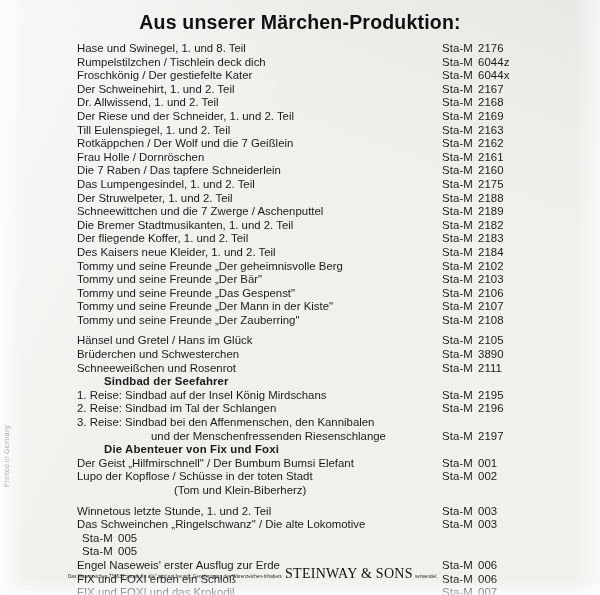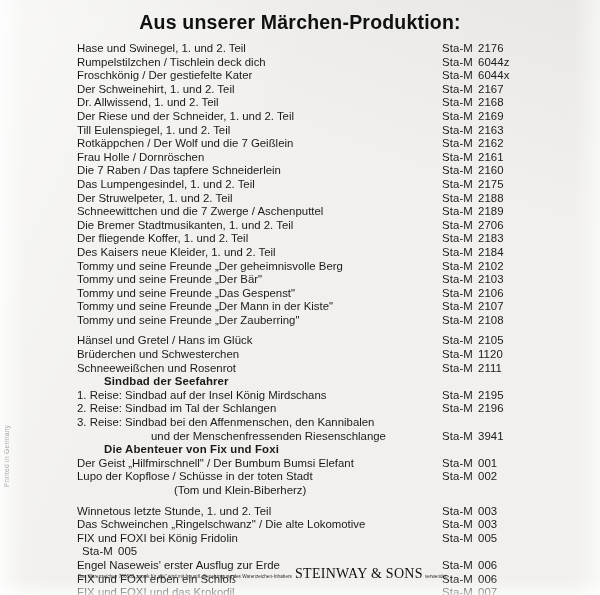--- a/index.html
+++ b/index.html
@@ -88,21 +88,21 @@
 
   .row.continuation .title {
     padding-left: 74px;
   }
   .row.continuation-center .title {
     padding-left: 97px;
   }
 
   .footnote {
     position: absolute;
-    left: 78px;
+    left: 68px;
     top: 566px;
     width: 470px;
     font-size: 4.6px;
     letter-spacing: 0.05px;
     color: #2a2a2a;
     display: flex;
     align-items: baseline;
     white-space: nowrap;
   }
   .footnote .brand {
@@ -151,21 +151,21 @@
 </head>
 <body>
 
 <div class="sleeve">
 
   <div class="page-title">Aus unserer Märchen-Produktion:</div>
 
   <div class="catalog">
       <div class="group">
         <div class="row ">
-          <div class="title">Hase und Swinegel, 1. und 2. Teil</div>
+          <div class="title">Hase und Swinegel, 1. und 8. Teil</div>
           <div class="cat">
             <span class="prefix">Sta-M</span>
             <span class="num">2176</span>
           </div>
         </div>
         <div class="row ">
           <div class="title">Rumpelstilzchen / Tischlein deck dich</div>
           <div class="cat">
             <span class="prefix">Sta-M</span>
             <span class="num">6044z</span>
@@ -245,21 +245,21 @@
           <div class="title">Schneewittchen und die 7 Zwerge / Aschenputtel</div>
           <div class="cat">
             <span class="prefix">Sta-M</span>
             <span class="num">2189</span>
           </div>
         </div>
         <div class="row ">
           <div class="title">Die Bremer Stadtmusikanten, 1. und 2. Teil</div>
           <div class="cat">
             <span class="prefix">Sta-M</span>
-            <span class="num">2706</span>
+            <span class="num">2182</span>
           </div>
         </div>
         <div class="row ">
           <div class="title">Der fliegende Koffer, 1. und 2. Teil</div>
           <div class="cat">
             <span class="prefix">Sta-M</span>
             <span class="num">2183</span>
           </div>
         </div>
         <div class="row ">
@@ -310,21 +310,21 @@
           <div class="title">Hänsel und Gretel / Hans im Glück</div>
           <div class="cat">
             <span class="prefix">Sta-M</span>
             <span class="num">2105</span>
           </div>
         </div>
         <div class="row ">
           <div class="title">Brüderchen und Schwesterchen</div>
           <div class="cat">
             <span class="prefix">Sta-M</span>
-            <span class="num">1120</span>
+            <span class="num">3890</span>
           </div>
         </div>
         <div class="row ">
           <div class="title">Schneeweißchen und Rosenrot</div>
           <div class="cat">
             <span class="prefix">Sta-M</span>
             <span class="num">2111</span>
           </div>
         </div>
         <div class="row heading">
@@ -352,21 +352,21 @@
           <div class="title">3. Reise: Sindbad bei den Affenmenschen, den Kannibalen</div>
           <div class="cat">
             <span class="prefix"></span>
             <span class="num"></span>
           </div>
         </div>
         <div class="row continuation">
           <div class="title">und der Menschenfressenden Riesenschlange</div>
           <div class="cat">
             <span class="prefix">Sta-M</span>
-            <span class="num">3941</span>
+            <span class="num">2197</span>
           </div>
         </div>
         <div class="row heading">
           <div class="title">Die Abenteuer von Fix und Foxi</div>
           <div class="cat">
             <span class="prefix"></span>
             <span class="num"></span>
           </div>
         </div>
         <div class="row ">
@@ -400,21 +400,20 @@
           </div>
         </div>
         <div class="row ">
           <div class="title">Das Schweinchen „Ringelschwanz" / Die alte Lokomotive</div>
           <div class="cat">
             <span class="prefix">Sta-M</span>
             <span class="num">003</span>
           </div>
         </div>
         <div class="row ">
-          <div class="title">FIX und FOXI bei König Fridolin</div>
           <div class="cat">
             <span class="prefix">Sta-M</span>
             <span class="num">005</span>
           </div>
         </div>
         <div class="row ">
           <div class="cat">
             <span class="prefix">Sta-M</span>
             <span class="num">005</span>
           </div>

